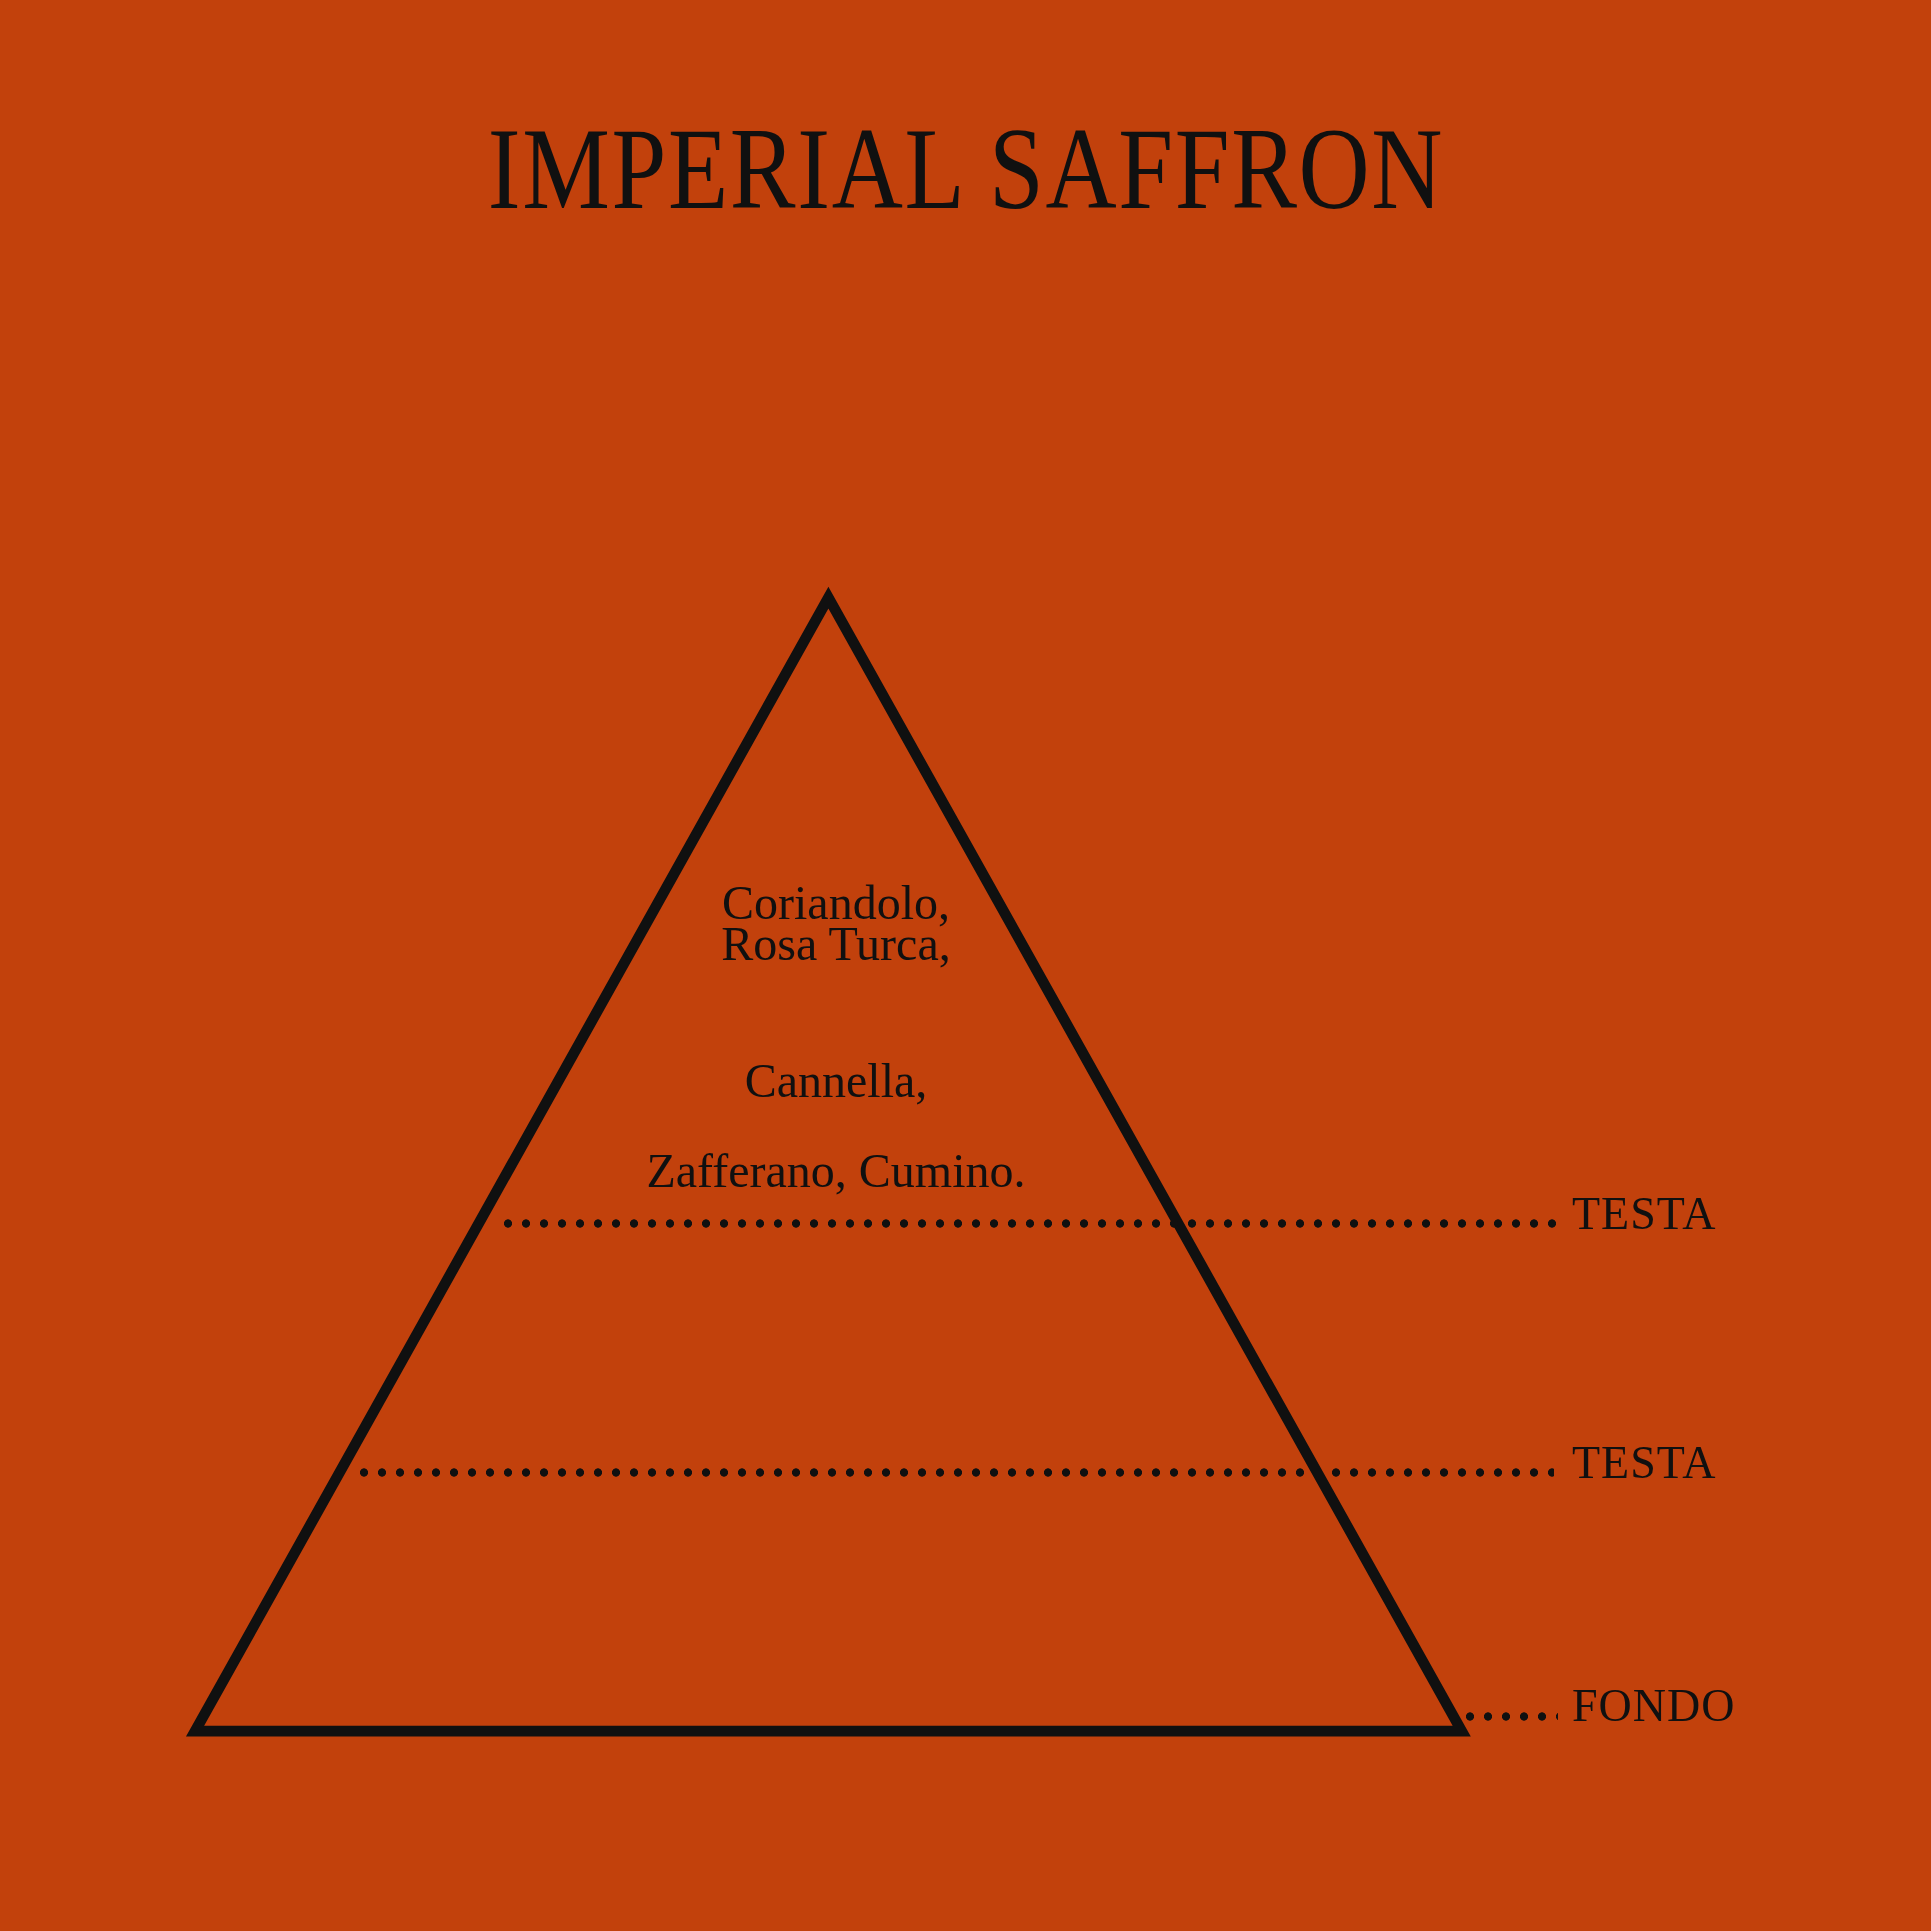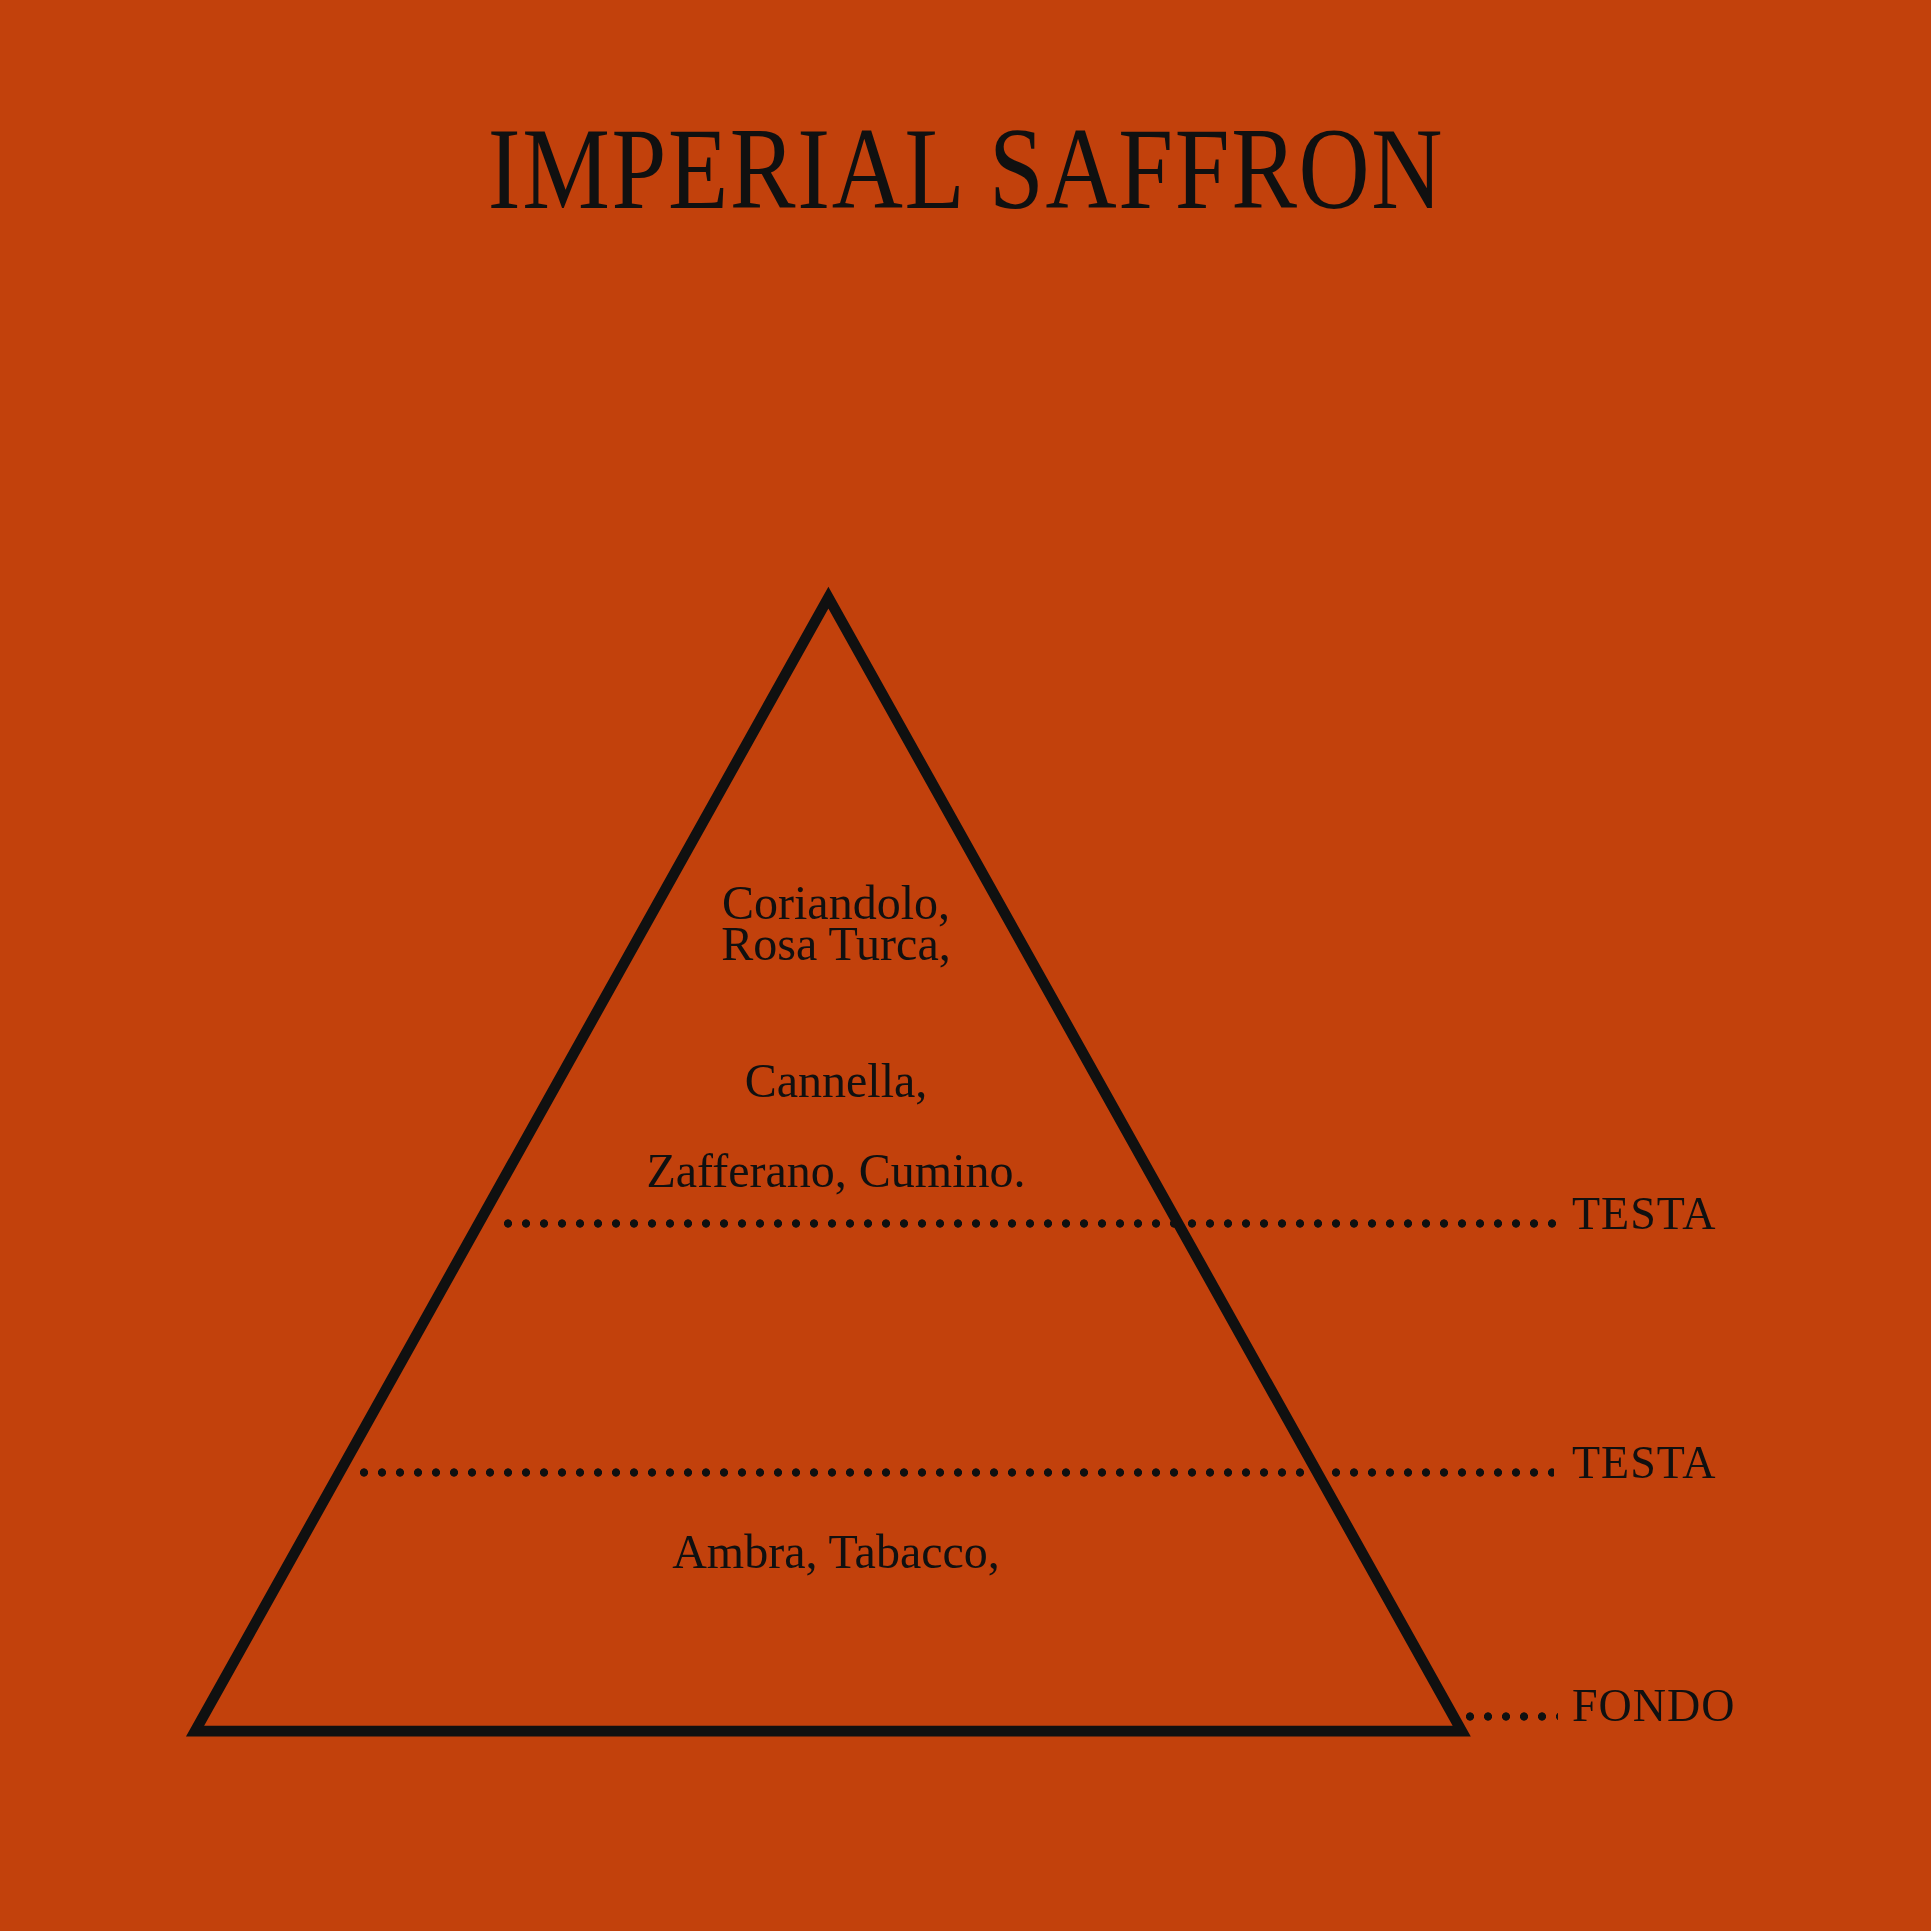--- a/index.html
+++ b/index.html
@@ -77,19 +77,18 @@
   <div class="note-line" style="top:1081px">Cannella,</div>
   <div class="note-line" style="top:1171px">Zafferano, Cumino.</div>
 
   <div class="dotline" style="left:499px; width:1058px; top:1219px"></div>
   <div class="tier-label" style="top:1214px">TESTA</div>
 
 
   <div class="dotline" style="left:355px; width:1199px; top:1468px"></div>
   <div class="tier-label" style="top:1463px">TESTA</div>
 
-  <div class="note-line" style="top:1552px">Ambra, Tabacco,</div>
 
   <div class="dotline" style="left:1461px; width:97px; top:1712px"></div>
   <div class="tier-label" style="top:1706px">FONDO</div>
 
 </div>
 
 
 </body></html>

